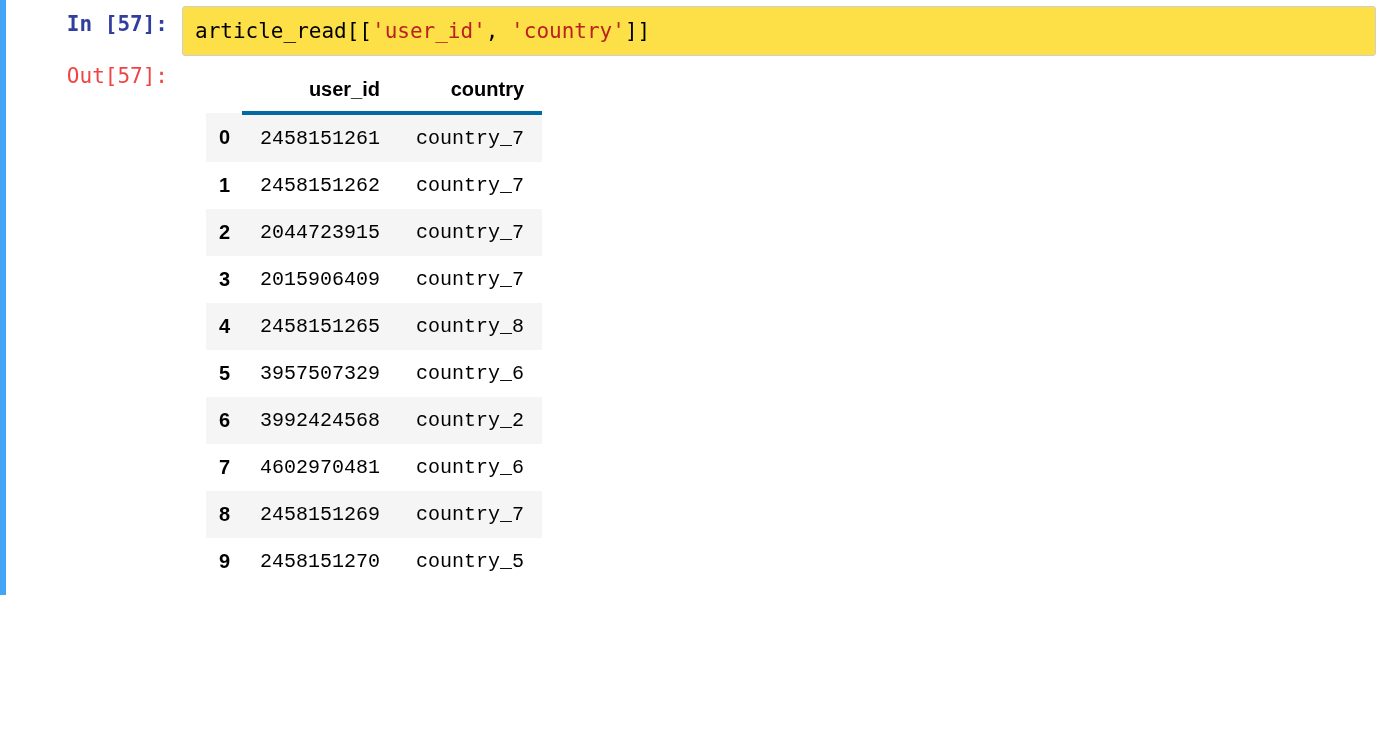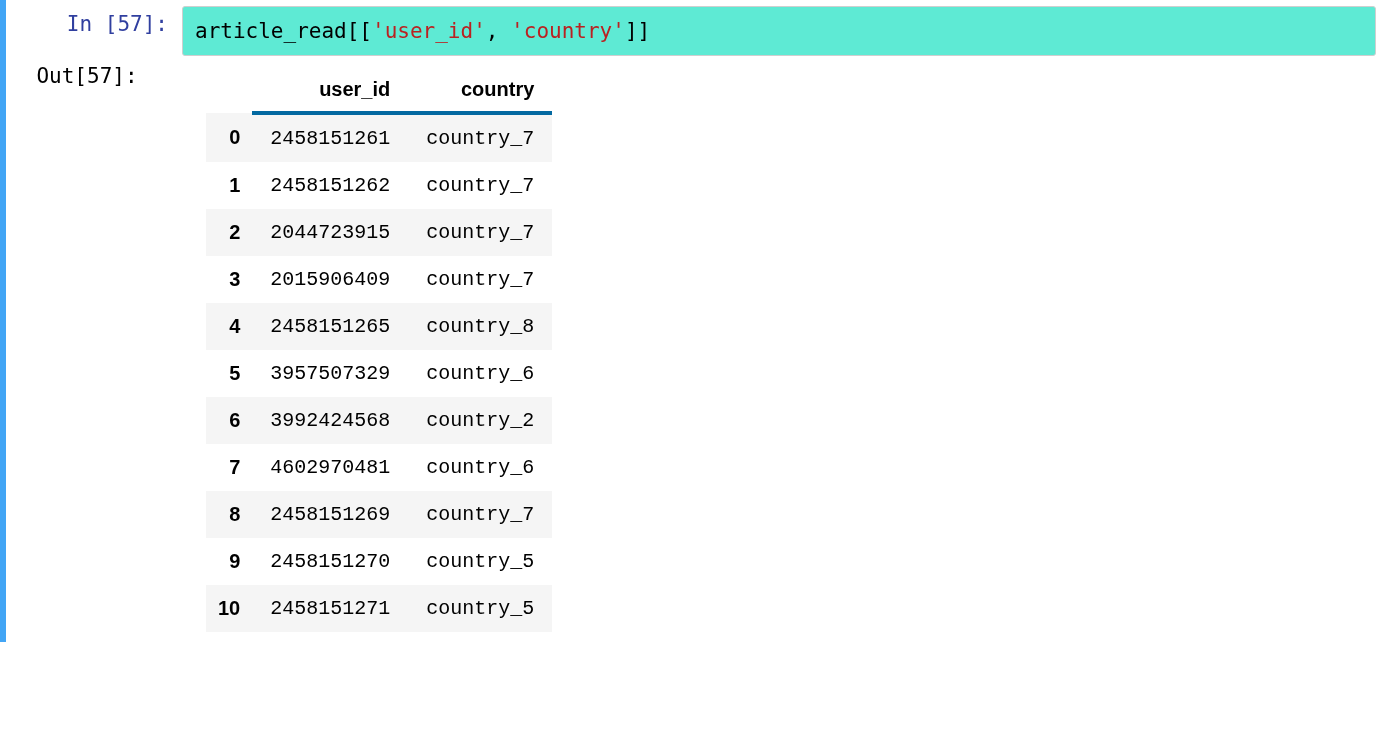--- a/index.html
+++ b/index.html
@@ -19,35 +19,34 @@
     .prompt-col {
       width: 170px;
       flex-shrink: 0;
       text-align: right;
       padding: 12px 8px 0 0;
       font-family: "Menlo", "Monaco", "Consolas", monospace;
       font-size: 21px;
     }
     .prompt-in {
       color: #303F9F;
-      font-weight: normal;
+      font-weight: bold;
     }
     .prompt-out {
-      color: #000000;
+      color: #ef4444;
       margin-top: 28px;
-      text-align: center;
     }
     .content-col {
       flex: 1;
       padding: 6px 14px 10px 6px;
     }
     .code-input {
       border: 1px solid #cfcfcf;
       border-radius: 3px;
-      background: #5eead4;
+      background: #fde047;
       padding: 10px 12px;
       font-family: "Menlo", "Monaco", "Consolas", monospace;
       font-size: 21px;
       line-height: 1.35;
       white-space: pre;
     }
     .code-black { color: #000; }
     .code-string { color: #BA2121; }
     .output-area {
       margin-top: 12px;
@@ -148,22 +147,17 @@
           <tr>
             <th>8</th>
             <td>2458151269</td>
             <td>country_7</td>
           </tr>
           <tr>
             <th>9</th>
             <td>2458151270</td>
             <td>country_5</td>
           </tr>
-          <tr>
-            <th>10</th>
-            <td>2458151271</td>
-            <td>country_5</td>
-          </tr>
         </tbody>
       </table>
     </div>
   </div>
 </div>
 
 </body></html>

